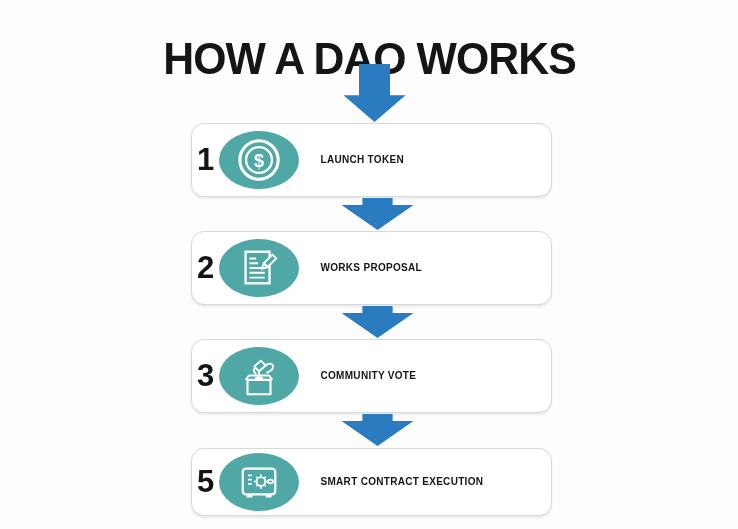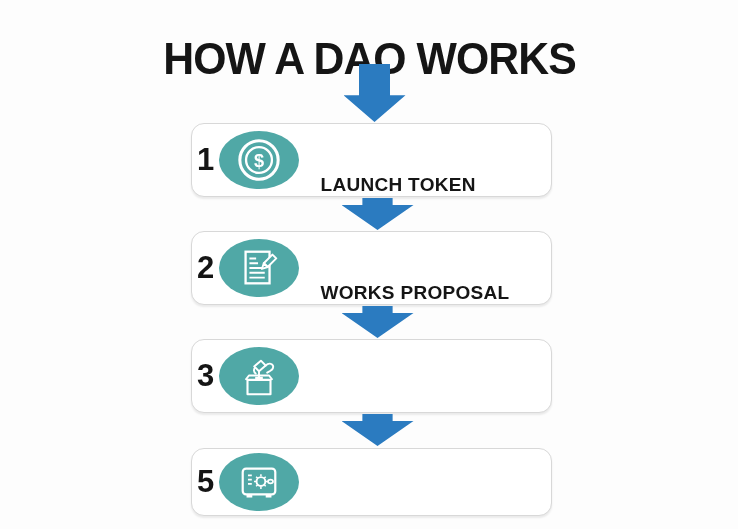--- a/index.html
+++ b/index.html
@@ -81,26 +81,25 @@
     align-items: center;
     justify-content: center;
   }
   .badge svg { width: 46px; height: 46px; display: block; }
   .label {
     position: absolute;
     left: 129px;
     top: 50%;
     transform: translateY(-50%);
     max-width: 195px;
-    font-size: 19px;
+    font-size: 10px;
     font-weight: bold;
     letter-spacing: 0.3px;
     line-height: 1.28;
     color: var(--text-black, #151515);
-    margin-top: 25px;
   }
 </style>
 </head>
 <body>
 
 <div class="stage">
 
   <h1 class="title">HOW A DAO WORKS</h1>
 
   <div class="arrow arrow-lg" id="arrow1"></div>
@@ -140,32 +139,34 @@
       <svg viewBox="0 0 48 48" fill="none" stroke="#ffffff">
         <path d="M12 28 H36 V43 H12 Z" stroke-width="2.2" stroke-linejoin="round"></path>
         <path d="M10 28 L13.5 23.5 H34.5 L38 28" stroke-width="2" stroke-linejoin="round"></path>
         <path d="M20 26 H28" stroke-width="2.4"></path>
         <path d="M24 19 V25" stroke-width="2"></path>
         <path d="M19 14 L26 8 L31 13 L24 19 Z" stroke-width="2" stroke-linejoin="round"></path>
         <path d="M31 13 C34 10 37.5 11 38.5 13 C39.5 15 38 17.5 36 18.5 L32.5 20.5" stroke-width="2" stroke-linecap="round"></path>
         <path d="M20 15 C18 17 18.5 20 20.5 21.5" stroke-width="2" stroke-linecap="round"></path>
       </svg>
     </span>
+    <span class="label">COMMUNITY VOTE</span>
   </section>
 
   <div class="arrow arrow-sm" id="arrow4"></div>
 
   <section class="card" id="card4">
     <span class="num">5</span>
     <span class="badge">
       <svg viewBox="0 0 48 48" fill="none" stroke="#ffffff">
         <rect x="7" y="10" width="34" height="27" rx="3.5" stroke-width="2.3"></rect>
         <path d="M12.5 17 h4 M12.5 21.5 h4 M12.5 26 h4" stroke-width="1.8"></path>
         <circle cx="26" cy="23.5" r="4.6" stroke-width="2"></circle>
         <path d="M26 15.8 V18 M26 29 V31.2 M18.8 23.5 H21 M31 23.5 H33.2 M21 18.5 l1.6 1.6 M31 18.5 l-1.6 1.6 M21 28.5 l1.6 -1.6 M31 28.5 l-1.6 -1.6" stroke-width="1.6"></path>
         <ellipse cx="36" cy="23.5" rx="2.6" ry="1.9" stroke-width="1.8"></ellipse>
         <rect x="11" y="37" width="6" height="3.2" fill="#ffffff" stroke="none"></rect>
         <rect x="31" y="37" width="6" height="3.2" fill="#ffffff" stroke="none"></rect>
       </svg>
     </span>
+    <span class="label">SMART CONTRACT EXECUTION</span>
   </section>
 
 </div>
 
 </body></html>

